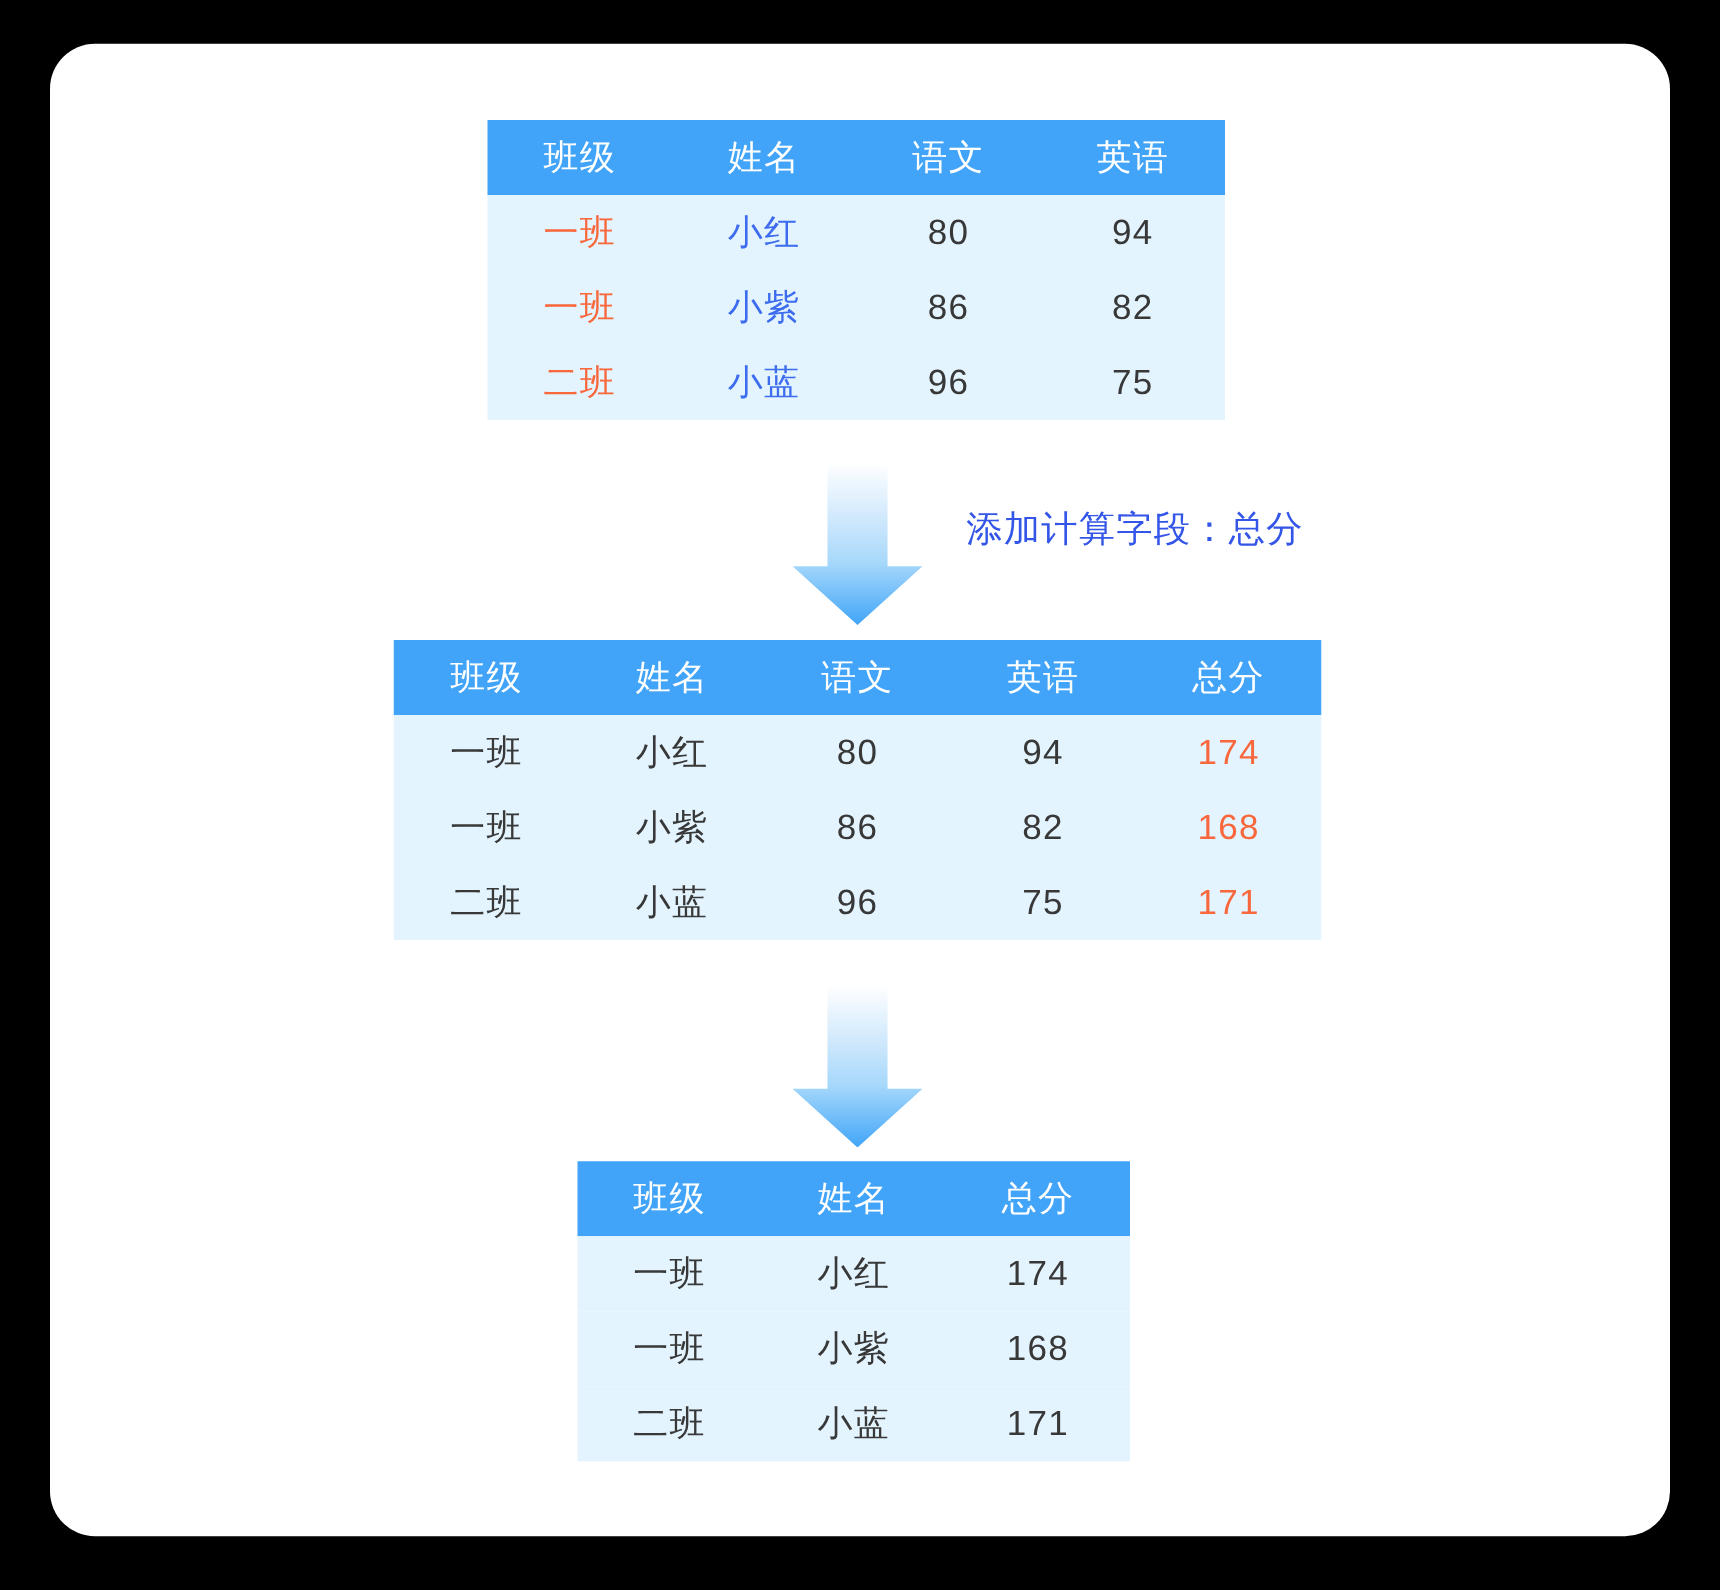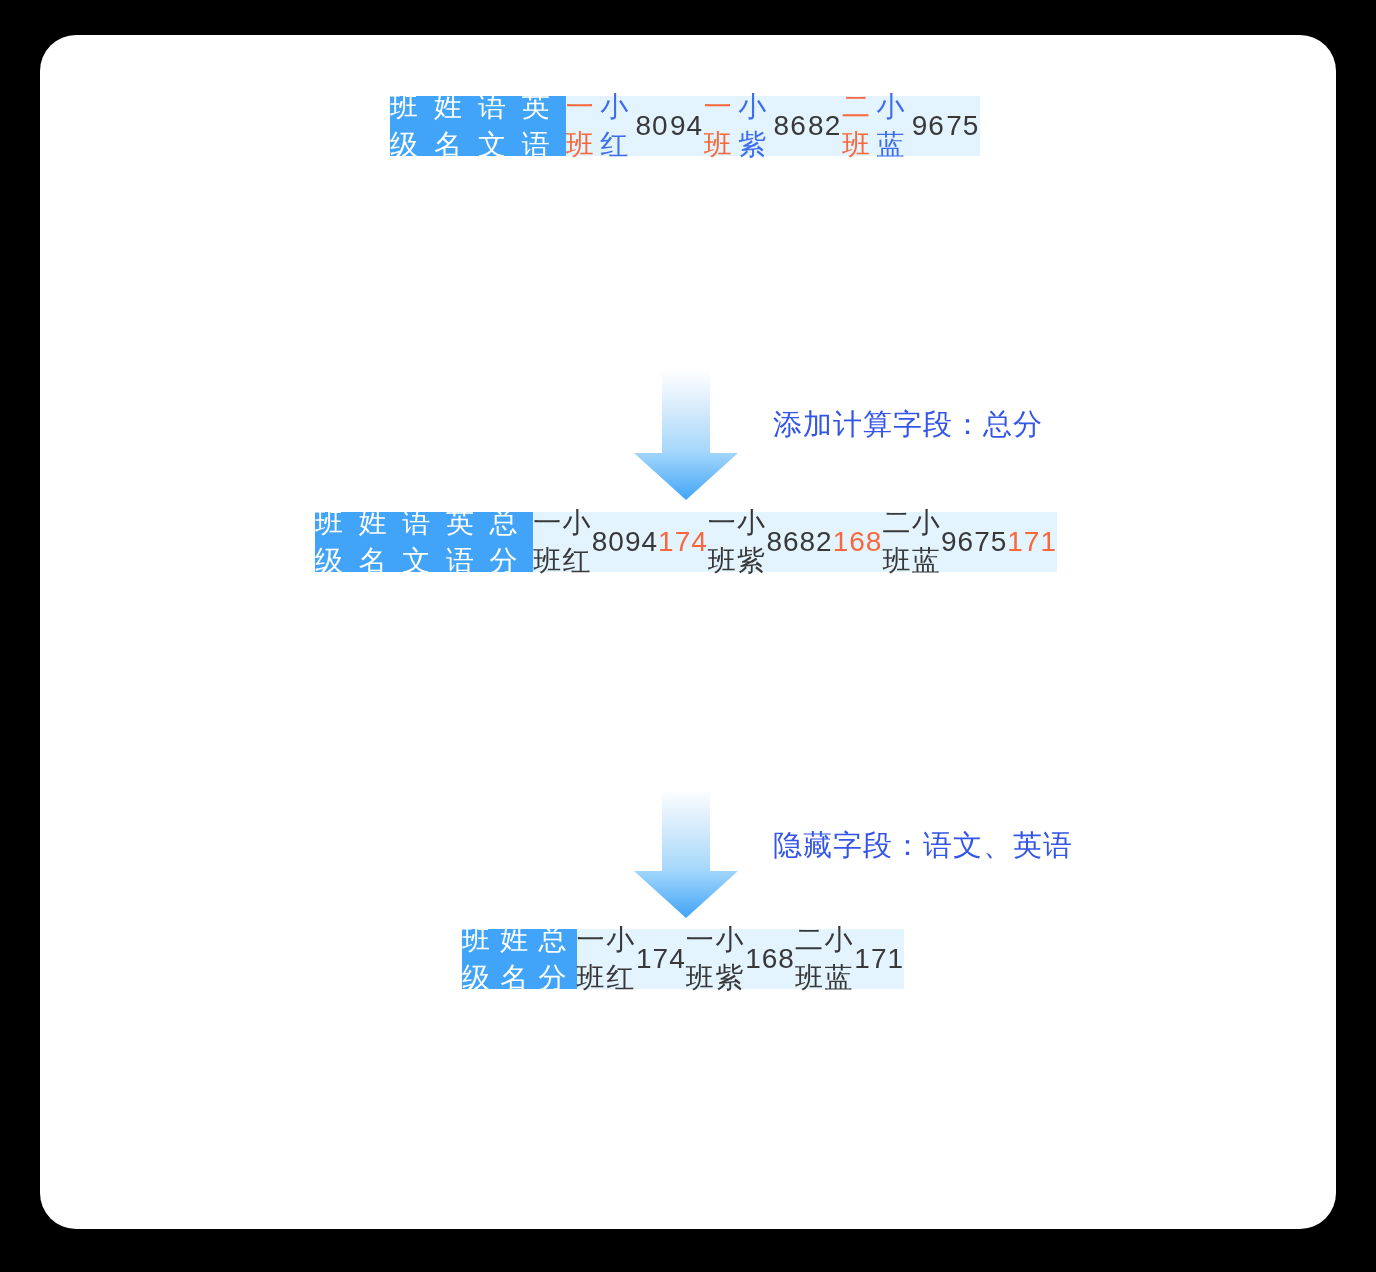--- a/index.html
+++ b/index.html
@@ -19,21 +19,21 @@
     left: 40px;
     top: 35px;
     width: 1296px;
     height: 1194px;
     background: var(--card-bg, #fff);
     border-radius: 36px;
   }
   .table {
     position: absolute;
     display: flex;
-    flex-direction: row;
+    flex-direction: column;
   }
   .thead {
     display: flex;
     height: 60px;
     background: var(--header-bg, #41a4f8);
   }
   .tr {
     display: flex;
     height: 60px;
     background: var(--body-bg, #e3f4fe);
@@ -138,21 +138,20 @@
         <div class="td c-dark">二班</div>
         <div class="td c-dark">小蓝</div>
         <div class="td c-dark">96</div>
         <div class="td c-dark">75</div>
         <div class="td c-orange">171</div>
       </div>
     </div>
 
   <div class="arrow a2"></div>
 
-  <div class="label l2">隐藏字段：语文、英语</div>
 
   <div class="table t3">
       <div class="thead">
         <div class="th">班级</div>
         <div class="th">姓名</div>
         <div class="th">总分</div>
       </div>
       <div class="tr">
         <div class="td c-dark">一班</div>
         <div class="td c-dark">小红</div>

